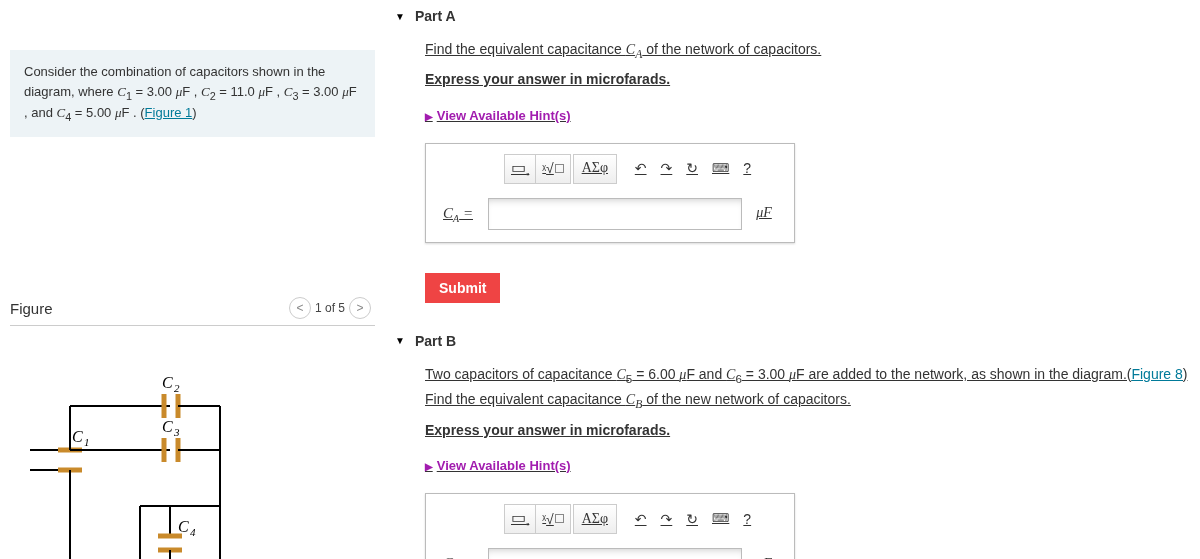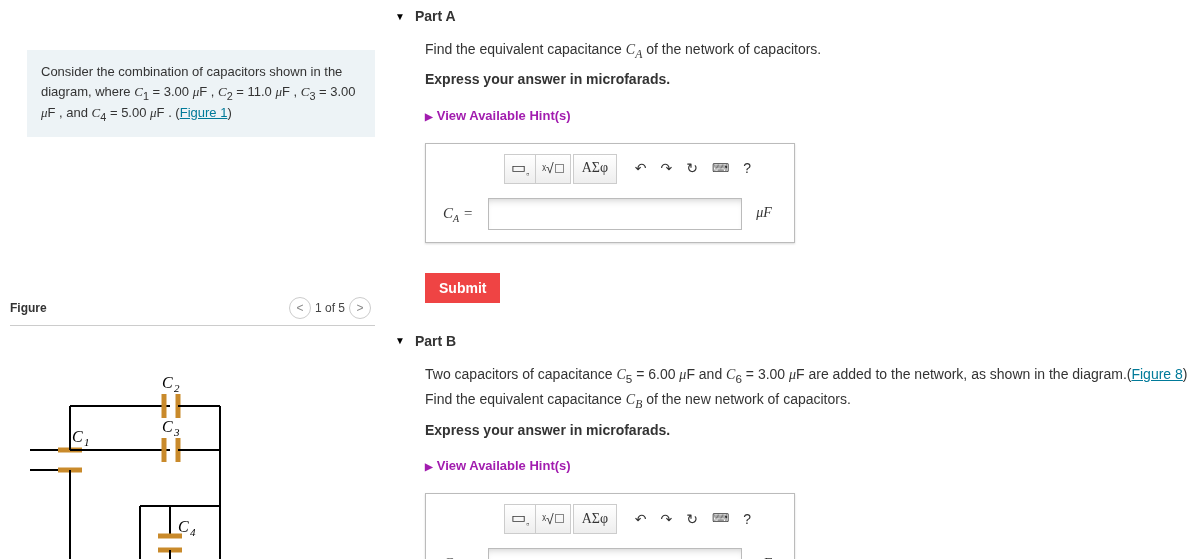--- a/index.html
+++ b/index.html
@@ -13,49 +13,48 @@
   .container { display: flex; }
   .left-col { width: 385px; padding: 0 10px; }
   .right-col { flex: 1; padding: 0 10px 20px 10px; }
 
   .intro-box {
     background: #edf3f6;
     padding: 12px 14px;
     margin-top: 50px;
     line-height: 1.5;
     font-size: 13px;
-    margin-left: 17px;
   }
   .intro-box i { font-style: italic; font-family: 'Times New Roman', serif; }
   .figure-link { color: #007a99; text-decoration: underline; cursor: pointer; }
 
   .figure-section { margin-top: 160px; }
   .figure-header {
     display: flex; justify-content: space-between; align-items: center;
     border-bottom: 1px solid #ccc; padding-bottom: 6px;
     margin-bottom: 20px;
   }
-  .figure-title { font-size: 12px; font-weight: bold; }
+  .figure-title { font-size: 15px; font-weight: normal; }
   .pager { display: flex; align-items: center; font-size: 12px; }
   .pager-btn {
     width: 22px; height: 22px; border: 1px solid #ccc; border-radius: 50%;
     display: inline-flex; align-items: center; justify-content: center;
     color: #888; margin: 0 4px; cursor: pointer;
   }
   .pager-text { color: #444; }
 
   .circuit { margin: 30px auto 0 auto; width: 240px; }
 
   .part-header {
     display: flex; align-items: center; font-weight: bold;
     font-size: 14px; padding: 8px 0;
   }
   .collapse-icon { margin-right: 10px; font-size: 10px; color:#000; }
 
-  .part-body { padding: 6px 0 14px 30px; line-height: 1.6; }
+  .part-body { padding: 6px 0 14px 30px; line-height: 1.6; text-decoration: underline; }
   .part-body .mathvar { font-style: italic; font-family: 'Times New Roman', serif; }
   .instr { font-weight: bold; margin-top: 4px; }
   .hints { color: #a21caf; font-weight: bold; cursor: pointer; margin-top: 15px; font-size: 13px;}
   .hints .tri { font-size: 10px; margin-right: 4px; }
 
   .answer-box {
     border: 1px solid #bbb; box-shadow: 0 1px 2px rgba(0,0,0,0.15);
     margin-top: 16px; width: 370px; padding: 10px 8px 12px 8px;
     display: flex; flex-direction: column;
   }

